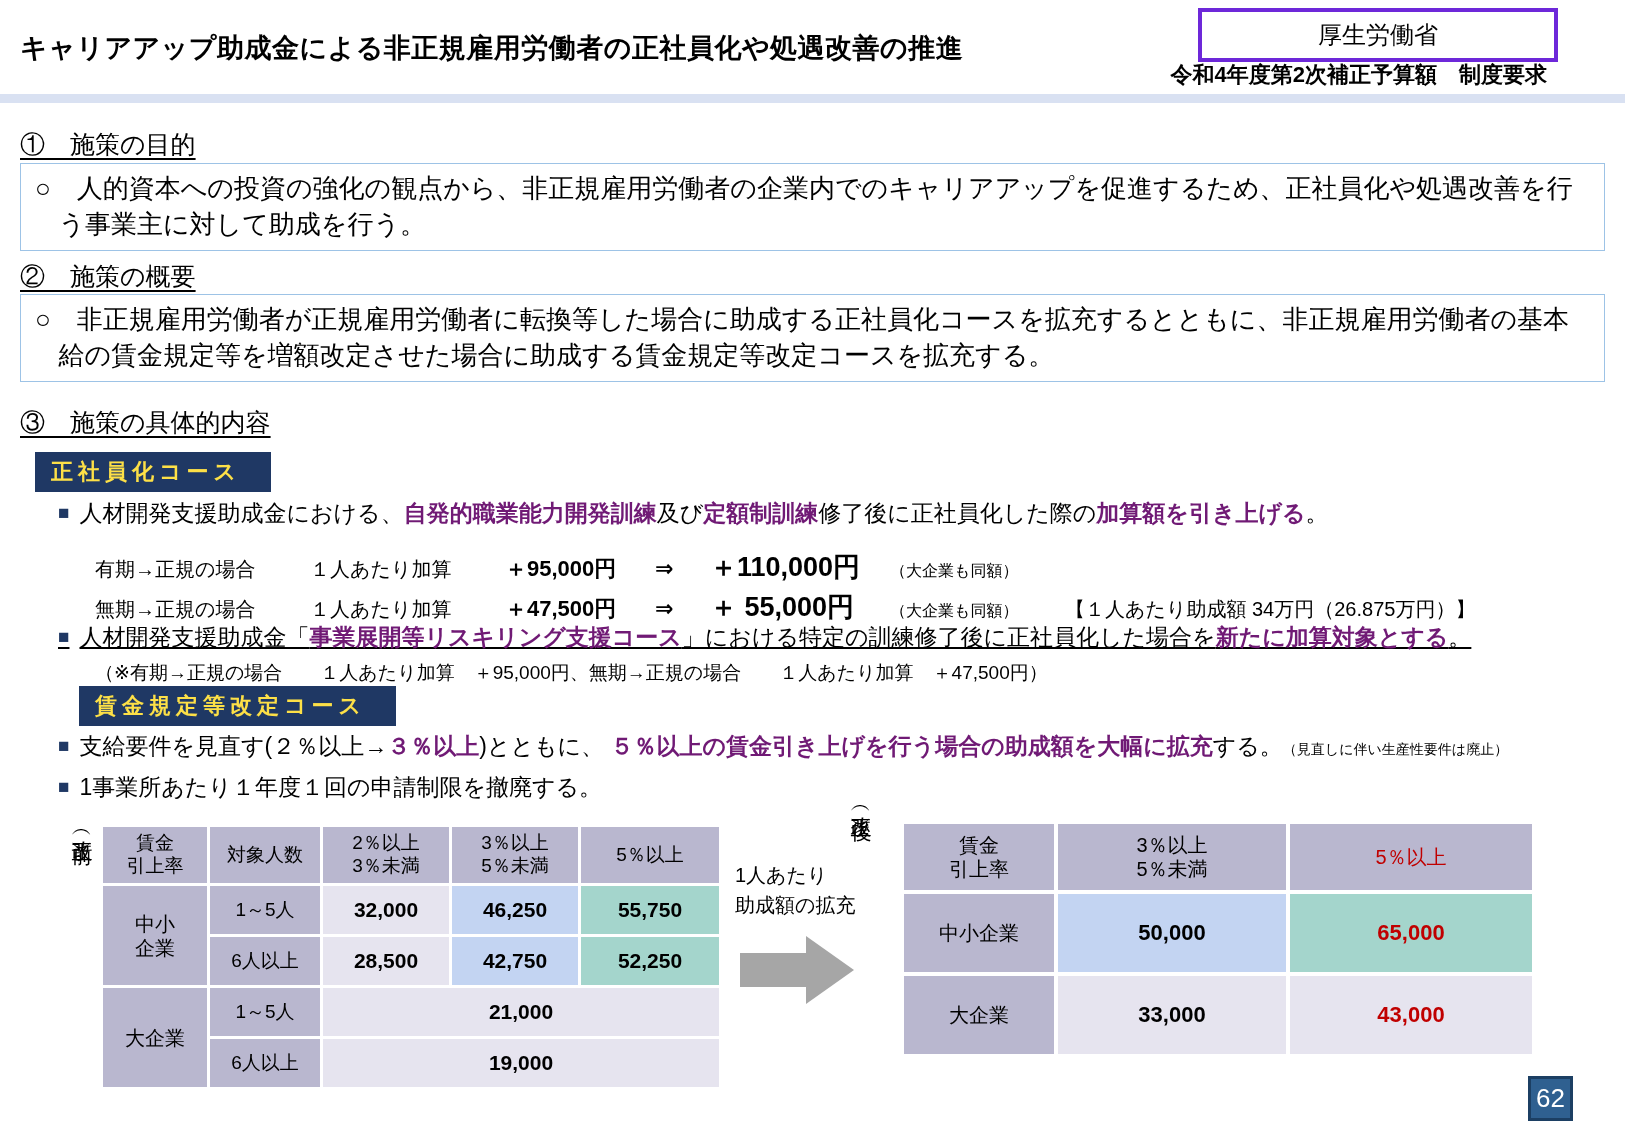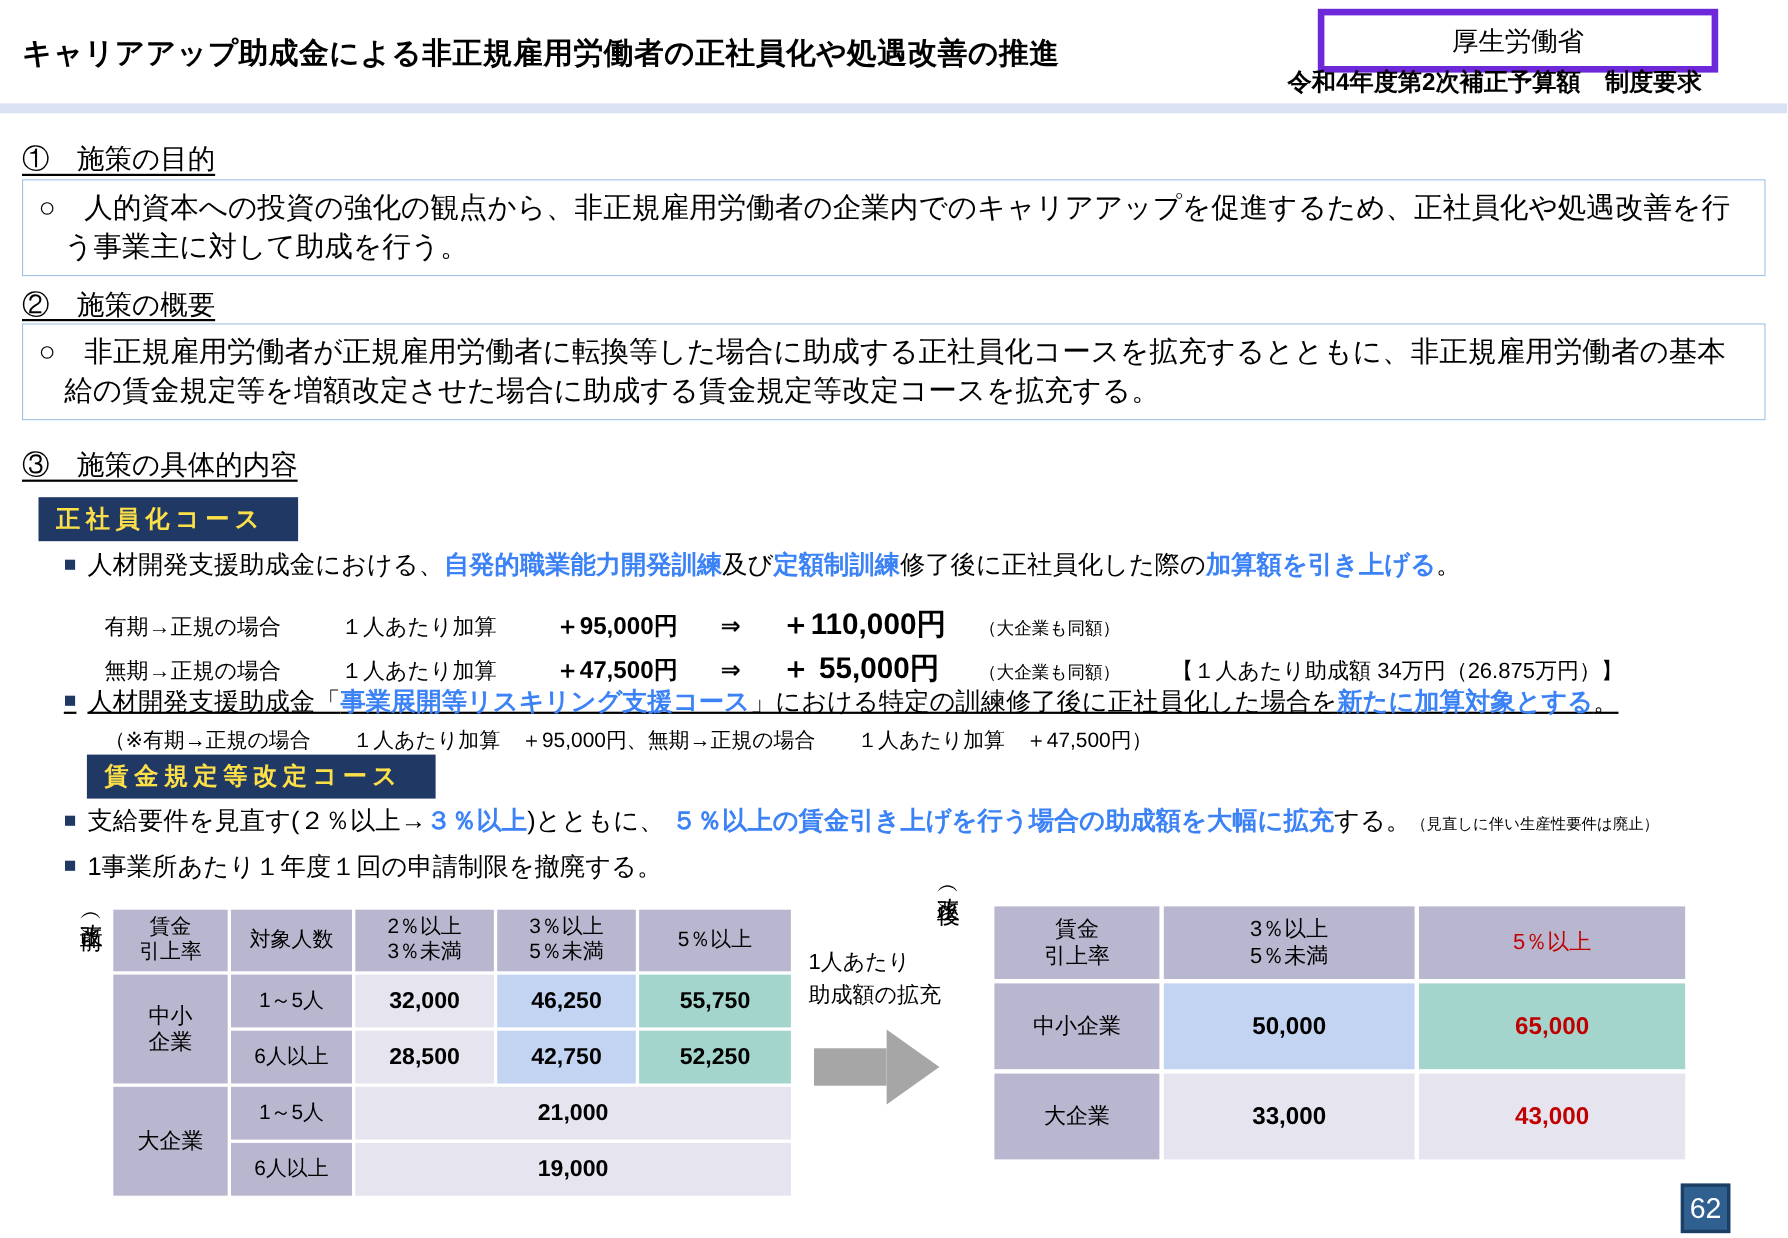--- a/index.html
+++ b/index.html
@@ -2,40 +2,40 @@
 <html><head>
 <meta charset="utf-8">
 <style>
   html,body{margin:0;padding:0;background:#fff;}
   body{font-family:"Liberation Sans","DejaVu Sans",sans-serif;color:#000;}
   #page{position:relative;width:1625px;height:1125px;background:#fff;overflow:hidden;}
   .abs{position:absolute;}
   .preline{white-space:pre-line;}
 
   .title{left:20px;top:30px;font-size:27px;font-weight:700;letter-spacing:.5px;}
-  .ministry-box{left:1198px;top:8px;width:352px;height:46px;border:6px solid #6d28d9;
+  .ministry-box{left:1198px;top:8px;width:352px;height:46px;border:4px solid #6d28d9;
     display:flex;align-items:center;justify-content:center;font-size:24px;}
   .budget{top:60px;right:78px;font-size:22px;font-weight:700;}
   .divider{top:94px;left:0;width:1625px;height:9px;background:#d9e1f2;}
 
   .sec-head{font-size:25px;text-decoration:underline;text-underline-offset:5px;font-family:Liberation Serif, serif;}
   .h1{left:20px;top:128px;} .h2{left:20px;top:260px;} .h3{left:20px;top:406px;}
 
   .txtbox{left:20px;top:163px;width:1585px;border:1px solid #9dc3e6;box-sizing:border-box;
     padding:7px 14px;font-size:26px;line-height:1.38;}
   .box2{top:294px;}
   .txtbox p{margin:0;padding-left:.9em;text-indent:-.9em;}
 
   .badge{background:#1f3864;color:#fde047;font-size:22px;font-weight:700;
     padding:5px 30px 5px 16px;letter-spacing:5px;}
   .badge1{left:35px;top:452px;} .badge2{left:35px;top:686px;margin-left:44px;}
 
   .bullet{font-size:23px;white-space:nowrap;}
   .sq{color:#1f3864;font-size:19px;margin-right:10px;vertical-align:2px;}
-  .em{color:#3b82f6;font-weight:700;text-align:center;}
+  .em{color:#701a75;font-weight:700;text-align:center;}
   .b1{left:58px;top:498px;} .b2{left:58px;top:622px;text-decoration:underline;}
   .b3{left:58px;top:731px;} .b4{left:58px;top:772px;}
   .smallnote{font-size:14px;}
 
   .caserow{display:flex;align-items:baseline;white-space:nowrap;}
   .case1{left:95px;top:549px;} .case2{left:95px;top:589px;}
   .cl{font-size:20px;width:215px;} .cper{font-size:20px;width:195px;}
   .cold{font-size:22px;font-weight:700;width:150px;}
   .carr{font-size:22px;font-weight:700;width:55px;}
   .cnew{font-size:27px;font-weight:700;width:180px;}

